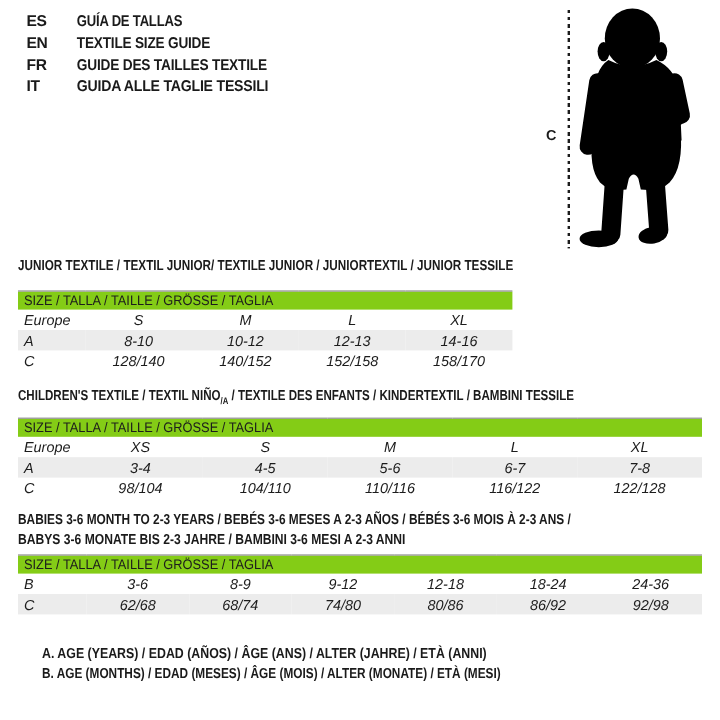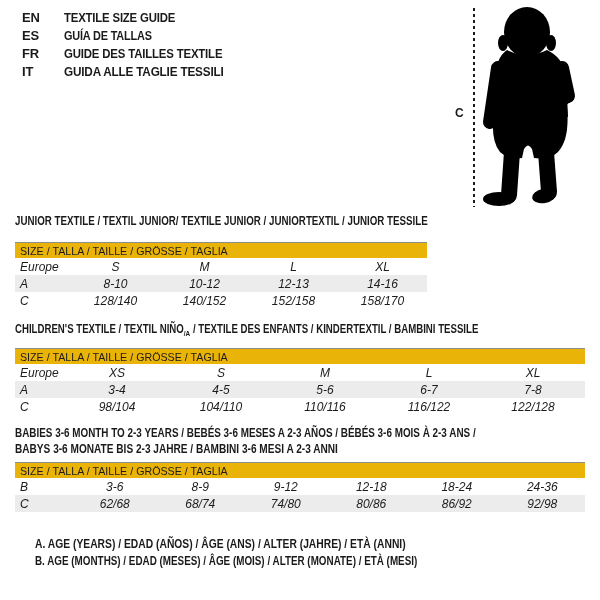--- a/index.html
+++ b/index.html
@@ -24,44 +24,44 @@
   .measure-label { position:absolute; left:455px; top:106px; font-size:12px; font-weight:bold; }
   .baby { position:absolute; left:482px; top:2px; }
 
   
   .sec-title { position:absolute; left:15px; font-weight:bold; font-size:12px; white-space:nowrap; }
 
   
   table { border-collapse:collapse; table-layout:fixed; position:absolute; left:15px; }
   td { padding:0; vertical-align:middle; font-size:12px; color:#1c1c1c; }
   .band td {
-    background:#eab308; border-top:1px solid #8d8d8d; height:15px;
+    background:#84cc16; border-top:1px solid #8d8d8d; height:15px;
     font-size:11.5px; padding-left:5px;
   }
   .data-row td { height:17px; text-align:center;font-style:italic; }
   .data-row td.row-label { text-align:left; padding-left:5px; }
   .shaded td { background:#ececec; }
 
   
   .footnotes { position:absolute; left:15px; top:536px; }
   .footnote { height:17px; line-height:17px; font-weight:bold; font-size:12px; white-space:nowrap;margin-left:20px; }
 
   sub.small { font-size:8px; }
 </style>
 </head>
 <body>
 
 <div class="langs">
   <div class="lang-row">
+    <span class="lang-code">ES</span>
+    <span class="lang-label fit" style="transform: scaleX(0.838095);">GUÍA DE TALLAS</span>
+  </div>
+  <div class="lang-row">
     <span class="lang-code">EN</span>
     <span class="lang-label fit" style="transform: scaleX(0.874016);">TEXTILE SIZE GUIDE</span>
-  </div>
-  <div class="lang-row">
-    <span class="lang-code">ES</span>
-    <span class="lang-label fit" style="transform: scaleX(0.838095);">GUÍA DE TALLAS</span>
   </div>
   <div class="lang-row">
     <span class="lang-code">FR</span>
     <span class="lang-label fit" style="transform: scaleX(0.877778);">GUIDE DES TAILLES TEXTILE</span>
   </div>
   <div class="lang-row">
     <span class="lang-code">IT</span>
     <span class="lang-label fit" style="transform: scaleX(0.903955);">GUIDA ALLE TAGLIE TESSILI</span>
   </div>
 </div>

